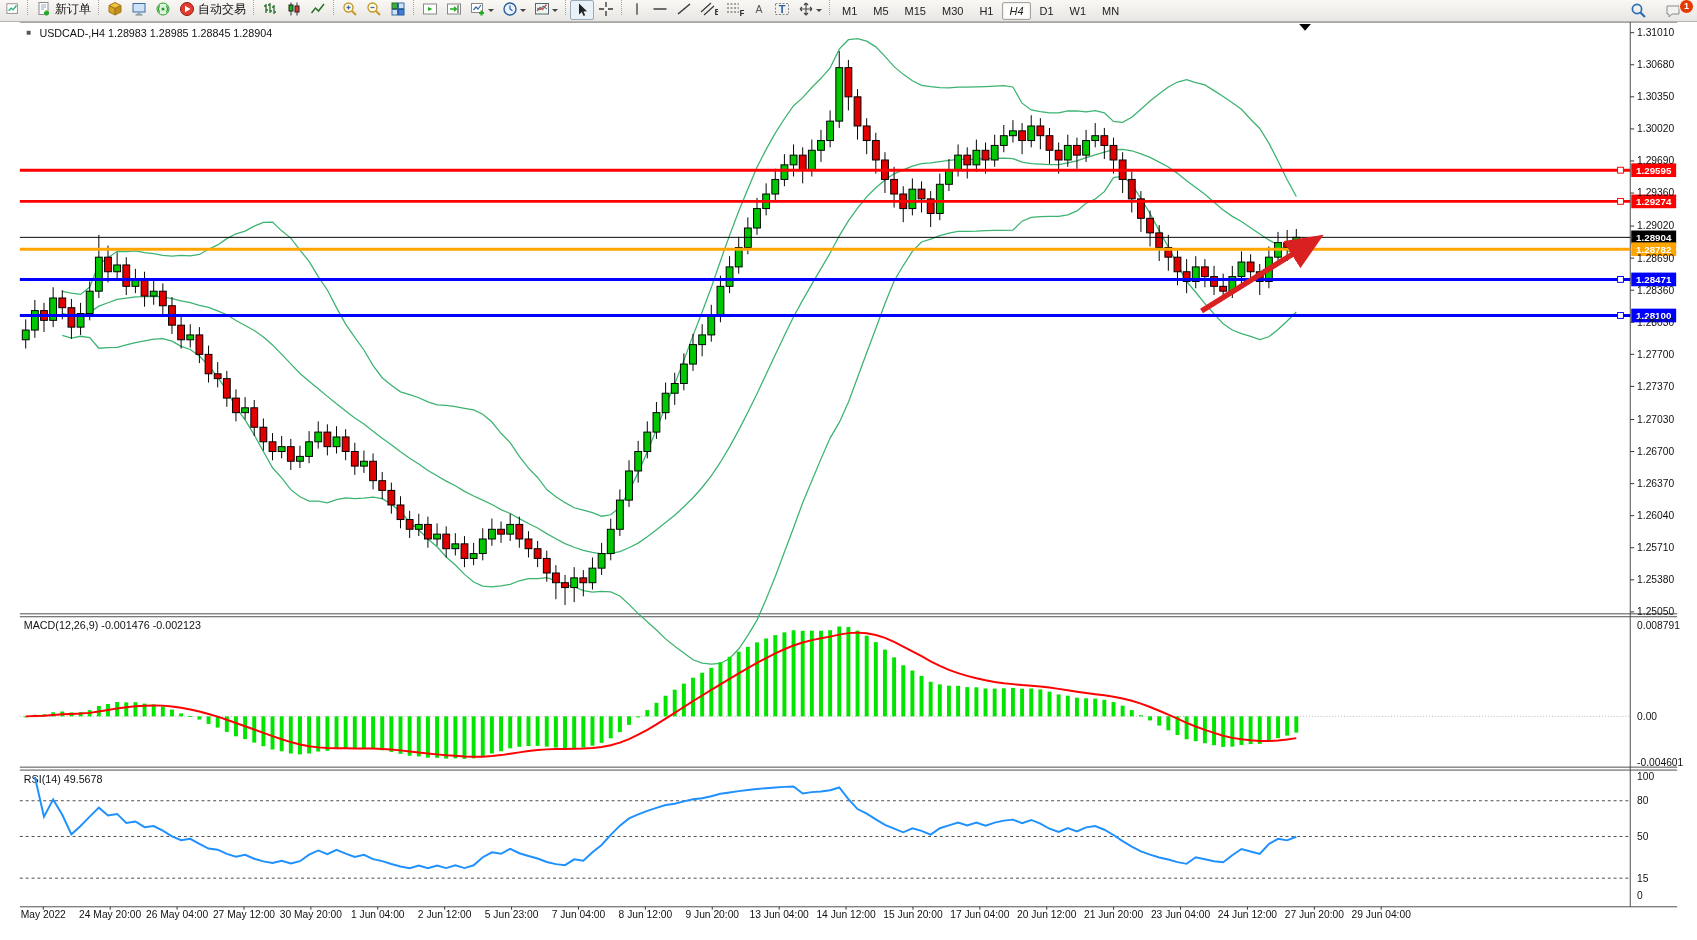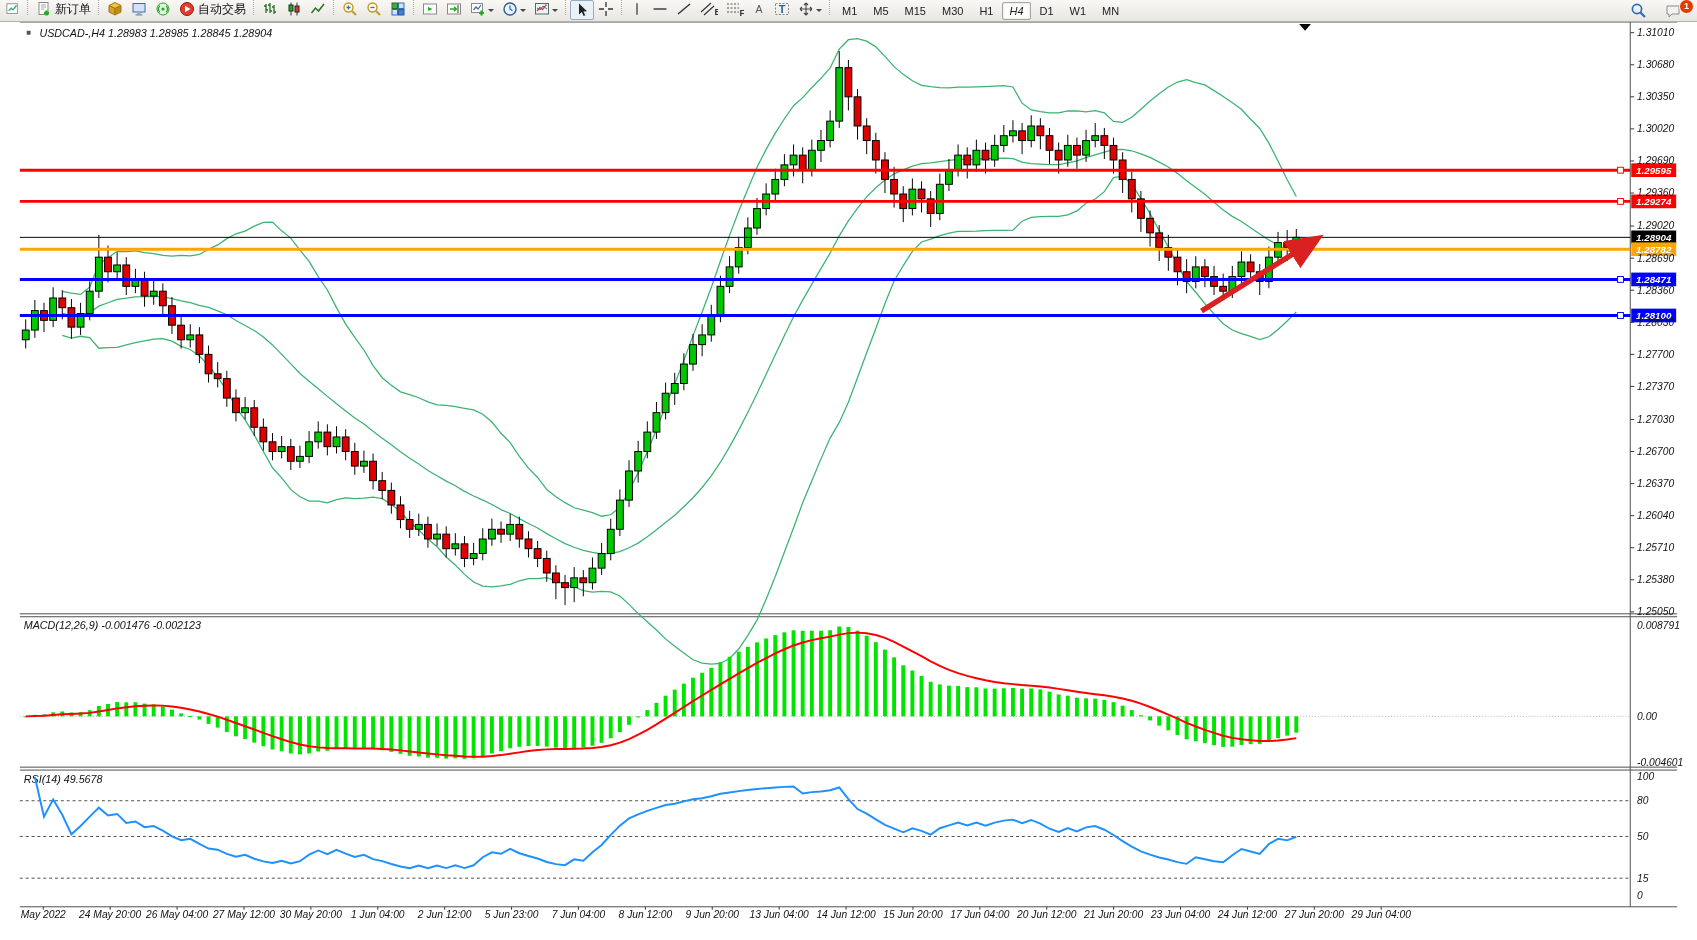--- a/index.html
+++ b/index.html
@@ -12,21 +12,21 @@
   .tl{font-size:12px;color:#111;margin-left:3px;}
   .grip{border-left:1px dotted #a9a6a1;height:15px;margin:0 4px 0 3px;}
   .caret{width:0;height:0;border:3px solid transparent;border-top-color:#444;margin:6px 0 0 2px;}
   .tfg{display:inline-flex;align-items:center;}
   .tf{font-size:11px;color:#222;padding:2px 6px;margin:4px 1px;border:1px solid transparent;border-radius:2px;cursor:default;}
   .tf.on{background:#fdfdfc;border:1px solid #a8a5a0;box-shadow:inset 0 0 2px #cfcdc8;font-style:italic;}
   .right-icons{margin-left:auto;display:inline-flex;align-items:center;gap:10px;padding-right:8px;}
   .badge{position:absolute;top:-3px;right:-7px;background:#e23b00;color:#fff;border-radius:50%;
     width:13px;height:13px;font-size:9px;line-height:13px;text-align:center;font-weight:bold;border:1px solid #fff;}
   
-  #chart-wrap{position:relative;width:1697px;height:808px;font-style:italic;}
+  #chart-wrap{position:relative;width:1697px;height:808px;}
   svg text{font-family:"Liberation Sans",sans-serif;}
   .sym{font-size:11px;fill:#111;}
   .ind{font-size:11px;fill:#111;}
   .axt{font-size:10.5px;fill:#111;}
   .dlab{font-size:10.5px;fill:#111;}
   .pricebox{font-size:10px;font-weight:bold;fill:#fff;}
   .icL{font-size:9px;font-weight:bold;fill:#333;}
 </style>
 </head>
 <body>

